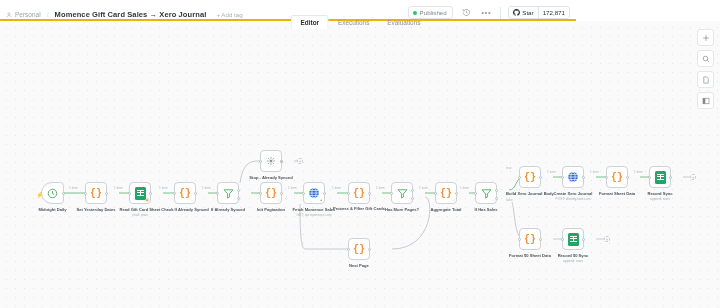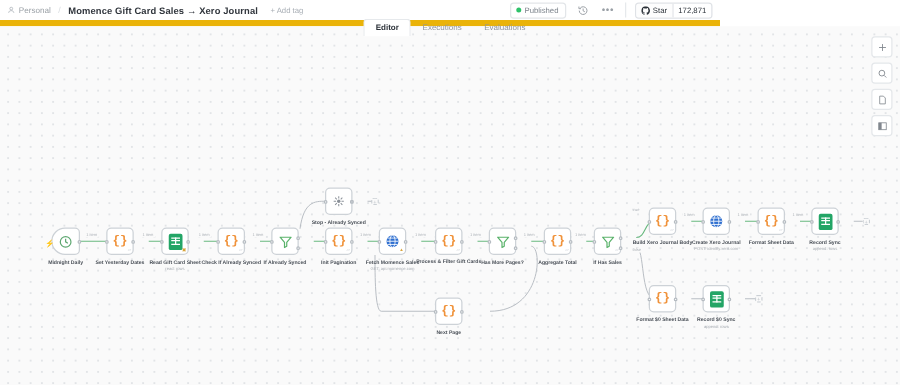--- a/index.html
+++ b/index.html
@@ -8,22 +8,22 @@
     font-family: "Liberation Sans", sans-serif;
     background: #ffffff;
     overflow: hidden;
   }
 
   
   .topbar {
     position: absolute; top: 0; left: 0;
     width: 576px; height: 21px;
     background: #ffffff;
-    border-bottom: 5px solid #eab308;
-    display: flex; align-items: center;
+    border-bottom: 2px solid #eab308;
+    display: flex; align-items: flex-end;
     padding: 0 6px;
   }
   .bc-left { display: flex; align-items: center; gap: 4px; }
   .bc-personal {
     display: flex; align-items: center; gap: 3px;
     font-size: 6.5px; color: #9aa0a6;
   }
   .bc-sep { color: #d8dce0; font-size: 7px; margin: 0 2px; }
   .bc-title { font-size: 7.5px; color: #30353c; font-weight: 600; letter-spacing: .1px; }
   .bc-addtag { font-size: 6.2px; color: #a8aeb5; margin-left: 6px; }

